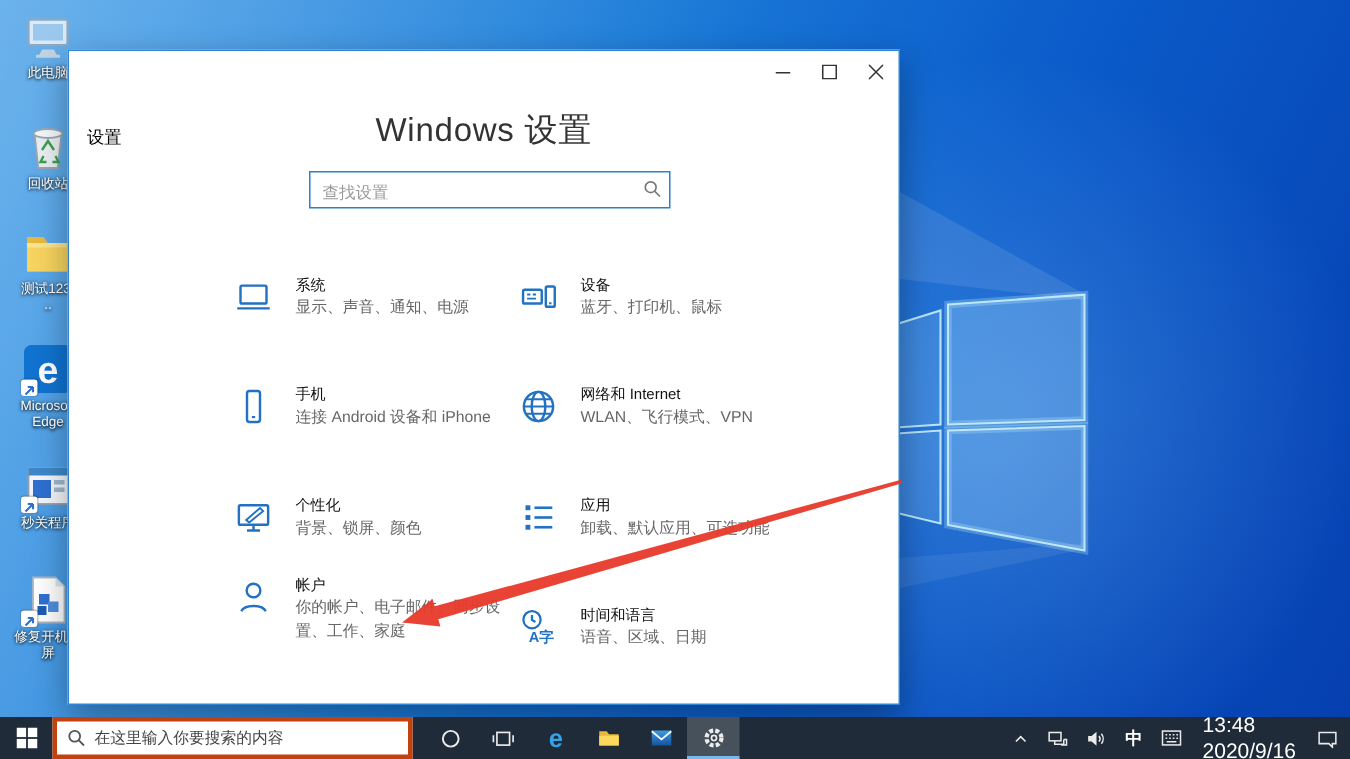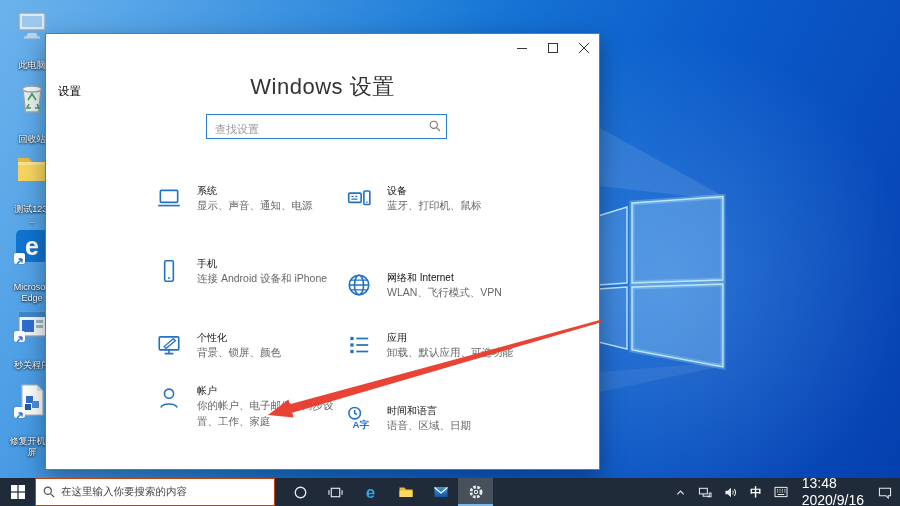--- a/index.html
+++ b/index.html
@@ -12,21 +12,21 @@
     background:
       radial-gradient(circle at 74% 56%, rgba(140,205,255,.28) 0%, rgba(140,205,255,0) 34%),
       linear-gradient(113deg, rgba(255,255,255,.20) 0%, rgba(255,255,255,0) 46%),
       linear-gradient(115deg, #47a0e8 0%, #1b7cd8 38%, #0b5bca 65%, #0747b8 88%, #063fae 100%);
   }
   .wall-logo { position:absolute; inset:0; pointer-events:none; }
 
   
   .dicon { position:absolute; left:2px; width:60px; text-align:center; cursor:default; }
   .dicon .ic { width:36px; height:36px; margin:0 auto; position:relative; }
-  .dicon .lbl { margin-top:18px; font-size:9px; line-height:1.2; color:#fff;
+  .dicon .lbl { margin-top:1px; font-size:9px; line-height:1.2; color:#fff;
     text-shadow:0 1px 2px rgba(0,0,0,.85), 0 0 3px rgba(0,0,0,.6); white-space:pre-line; }
   .badge { position:absolute; left:0; bottom:0; width:11px; height:11px; background:#fff;
     border-radius:2px; box-shadow:0 0 1px rgba(0,0,0,.5); }
 
   
   .win { position:absolute; left:45px; top:33px; width:555px; height:437px; background:#fff;
     border:1px solid #2f84d4; box-shadow:0 8px 22px rgba(0,0,0,.35); }
   .titlebar { position:absolute; top:0; left:0; right:0; height:28px; }
   .win-title { position:absolute; left:12px; top:8px; font-size:11.5px; color:#000;margin-top:42px; }
   .caption { position:absolute; right:0; top:0; height:28px; display:flex; }
@@ -47,21 +47,21 @@
   .tile-sub { font-size:10.5px; color:#666; line-height:1.5; max-width:142px; margin-top:1px; }
 
   
   .arrow-overlay { position:absolute; inset:0; pointer-events:none; z-index:40; }
 
   
   .taskbar { position:absolute; left:0; bottom:0; width:900px; height:28px; background:#1f2b38;
     display:flex; align-items:stretch; z-index:50; }
   .tb-btn { width:35px; display:flex; align-items:center; justify-content:center; }
   .tb-btn.active { background:rgba(255,255,255,.18); box-shadow:inset 0 -2px 0 #76b9ed; }
-  .tb-search { width:240px; background:#fff; border:1px solid #c2410c; display:flex;
+  .tb-search { width:240px; background:#fff; border:3px solid #c2410c; display:flex;
     align-items:center; padding:0 7px; gap:6px; }
   .tb-search-text { font-size:10.5px; color:#444; white-space:nowrap; }
   .edge-e { font-weight:bold; font-size:17px; color:#35a3e8; line-height:1; }
   .tray { margin-left:auto; display:flex; align-items:center; gap:4px; padding-right:4px; }
   .tray-item { height:28px; display:flex; align-items:center; justify-content:center; padding:0 4px; }
   .ime { color:#fff; font-size:11.5px; font-weight:bold; }
   .clock { color:#fff; font-size:14px; line-height:1.25; text-align:left; padding:0 6px; }
 </style>
 </head>
 <body>
@@ -236,21 +236,21 @@
         <svg width="26" height="26" viewBox="0 0 24 24" fill="none" stroke="#2272c3" stroke-width="1.5">
           <rect x="8" y="2.5" width="8" height="19" rx="1.5"></rect>
             <path d="M11 18.5h2" stroke-width="1.3"></path>
         </svg>
       </span>
       <div>
           <div class="tile-title">手机</div>
         <div class="tile-sub">连接 Android 设备和 iPhone</div>
         </div>
     </div>
-    <div class="tile" style="left:300px; top:237px">
+    <div class="tile" style="left:300px; top:223px">
       <span class="tile-icon">
         <svg width="26" height="26" viewBox="0 0 24 24" fill="none" stroke="#2272c3" stroke-width="1.5">
           <circle cx="12" cy="12" r="9"></circle>
             <ellipse cx="12" cy="12" rx="4.2" ry="9"></ellipse>
             <path d="M3.4 12h17.2M4.6 7.5h14.8M4.6 16.5h14.8" stroke-width="1.2"></path>
         </svg>
       </span>
       <div>
           <div class="tile-title">网络和 Internet</div>
         <div class="tile-sub">WLAN、飞行模式、VPN</div>

